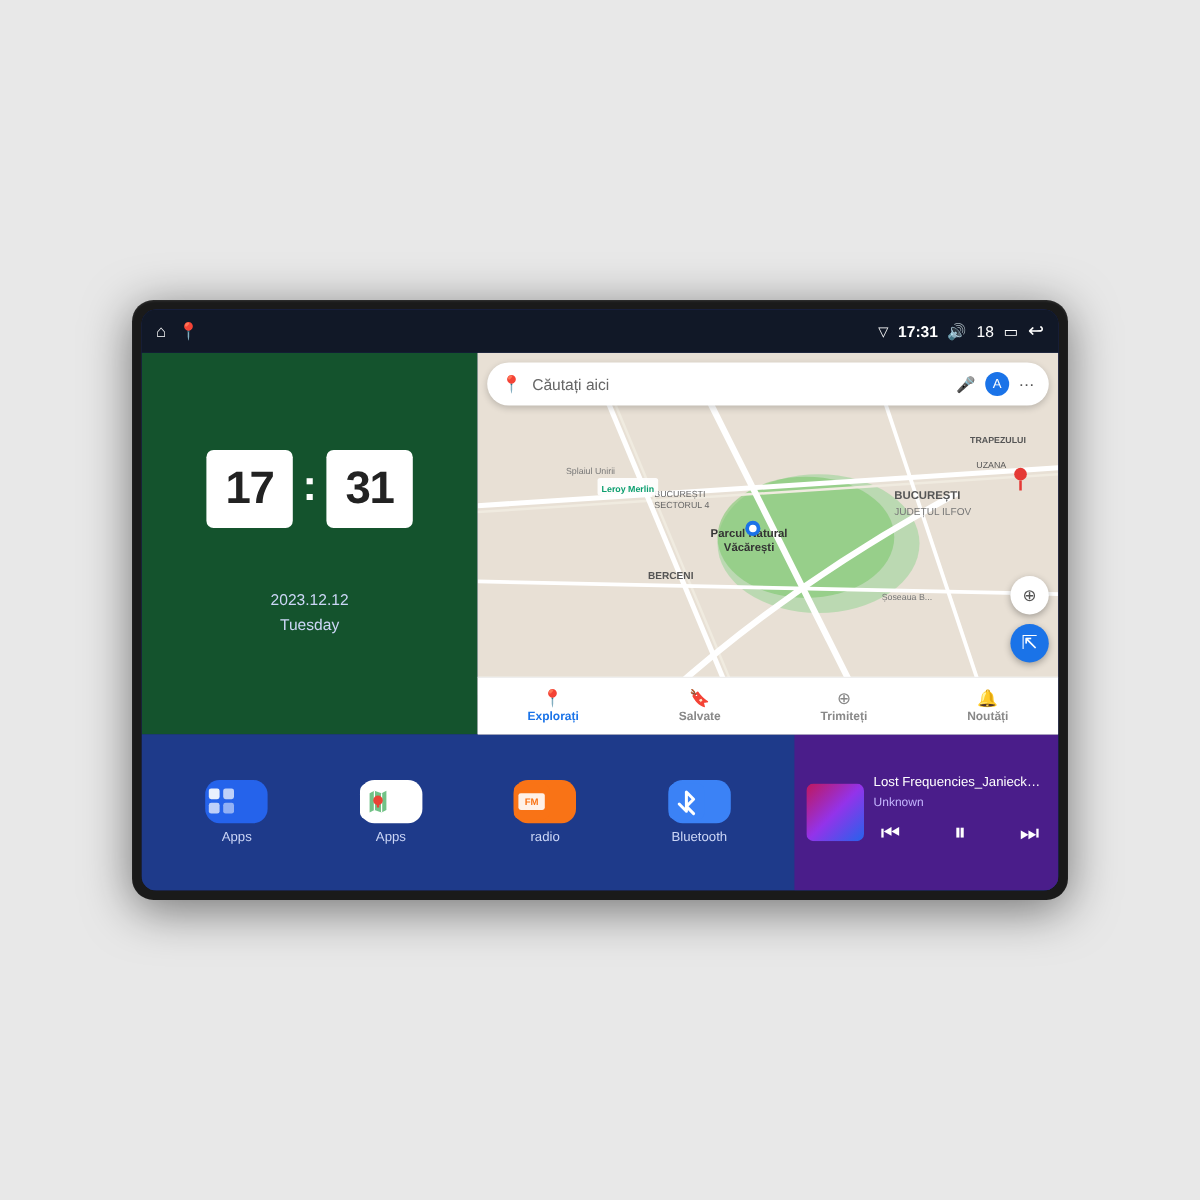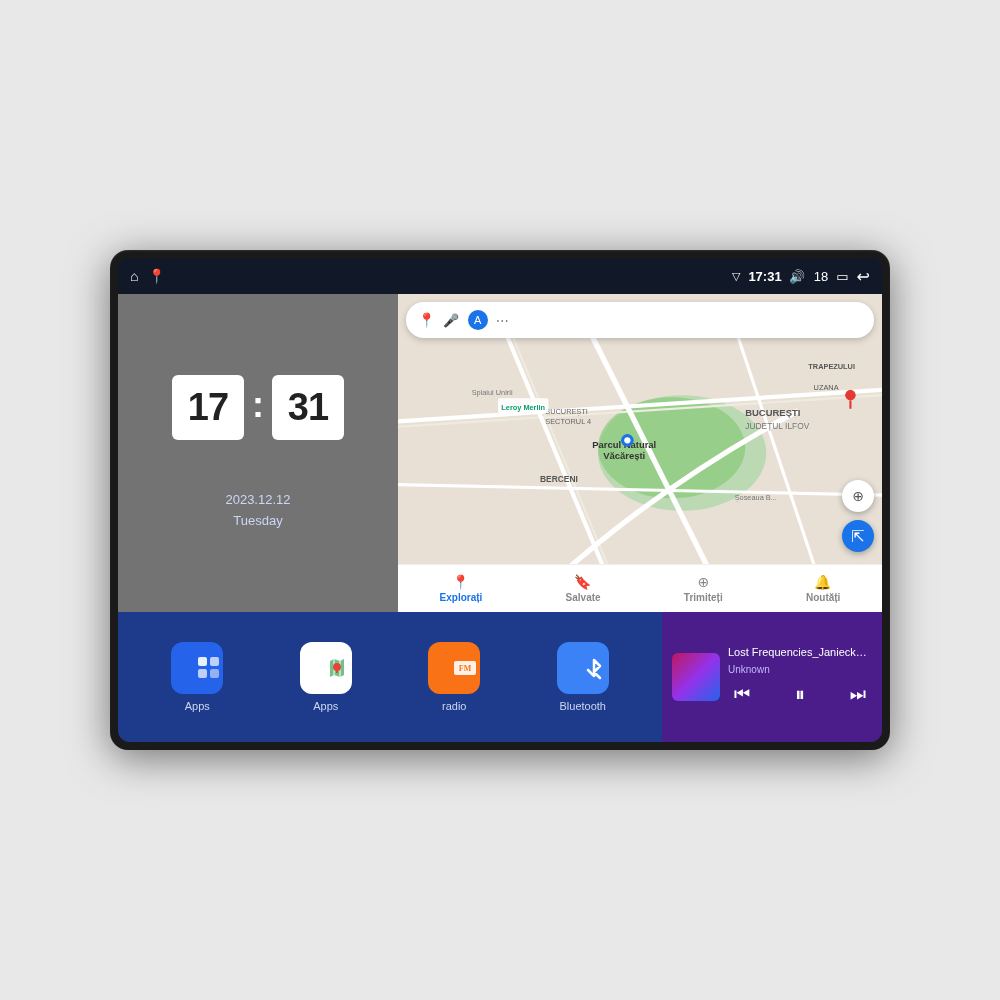--- a/index.html
+++ b/index.html
@@ -77,21 +77,21 @@
     
     .top-section {
       flex: 1;
       display: flex;
       min-height: 0;
     }
 
     
     .clock-panel {
       width: 280px;
-      background: #737373;
+      background: #14532d;
       flex-shrink: 0;
       display: flex;
       flex-direction: column;
       align-items: center;
       justify-content: center;
       padding: 20px;
       gap: 16px;
     }
 
     .clock-display {
@@ -285,27 +285,26 @@
       display: flex;
       flex-direction: column;
       align-items: center;
       gap: 6px;
       cursor: pointer;
       min-width: 65px;
     }
 
     .app-icon-wrapper {
       width: 52px;
-      height: 52px;
+      height: 36px;
       border-radius: 12px;
       display: flex;
       align-items: center;
-      justify-content: flex-end;
+      justify-content: flex-start;
       font-size: 22px;
-      font-family: Liberation Serif, serif;
     }
 
     .app-icon-apps { background: #2563eb; }
     .app-icon-maps { background: #fff; }
     .app-icon-radio { background: #f97316; }
     .app-icon-bluetooth { background: #3b82f6; }
     .app-icon-carlink { background: #10b981; }
 
     .app-label {
       color: #ccd6f6;
@@ -418,20 +417,21 @@
           <div class="clock-date">
             <div>2023.12.12</div>
             <div>Tuesday</div>
           </div>
         </div>
 
         <div class="map-panel">
 
           <div class="map-search-bar">
             <span class="map-search-pin">📍</span>
+            <span class="map-search-text">Căutați aici</span>
             <div class="map-search-icons">
               <span class="map-search-icon-btn">🎤</span>
               <span class="map-search-icon-btn" style="background:#1a73e8; color:white; border-radius:50%; width:20px; height:20px; display:flex; align-items:center; justify-content:center; font-size:11px;">A</span>
               <span class="map-search-icon-btn">⋯</span>
             </div>
           </div>
 
           <div class="map-bg">
             <svg class="map-svg" viewBox="0 0 460 240" xmlns="http://www.w3.org/2000/svg">
 

